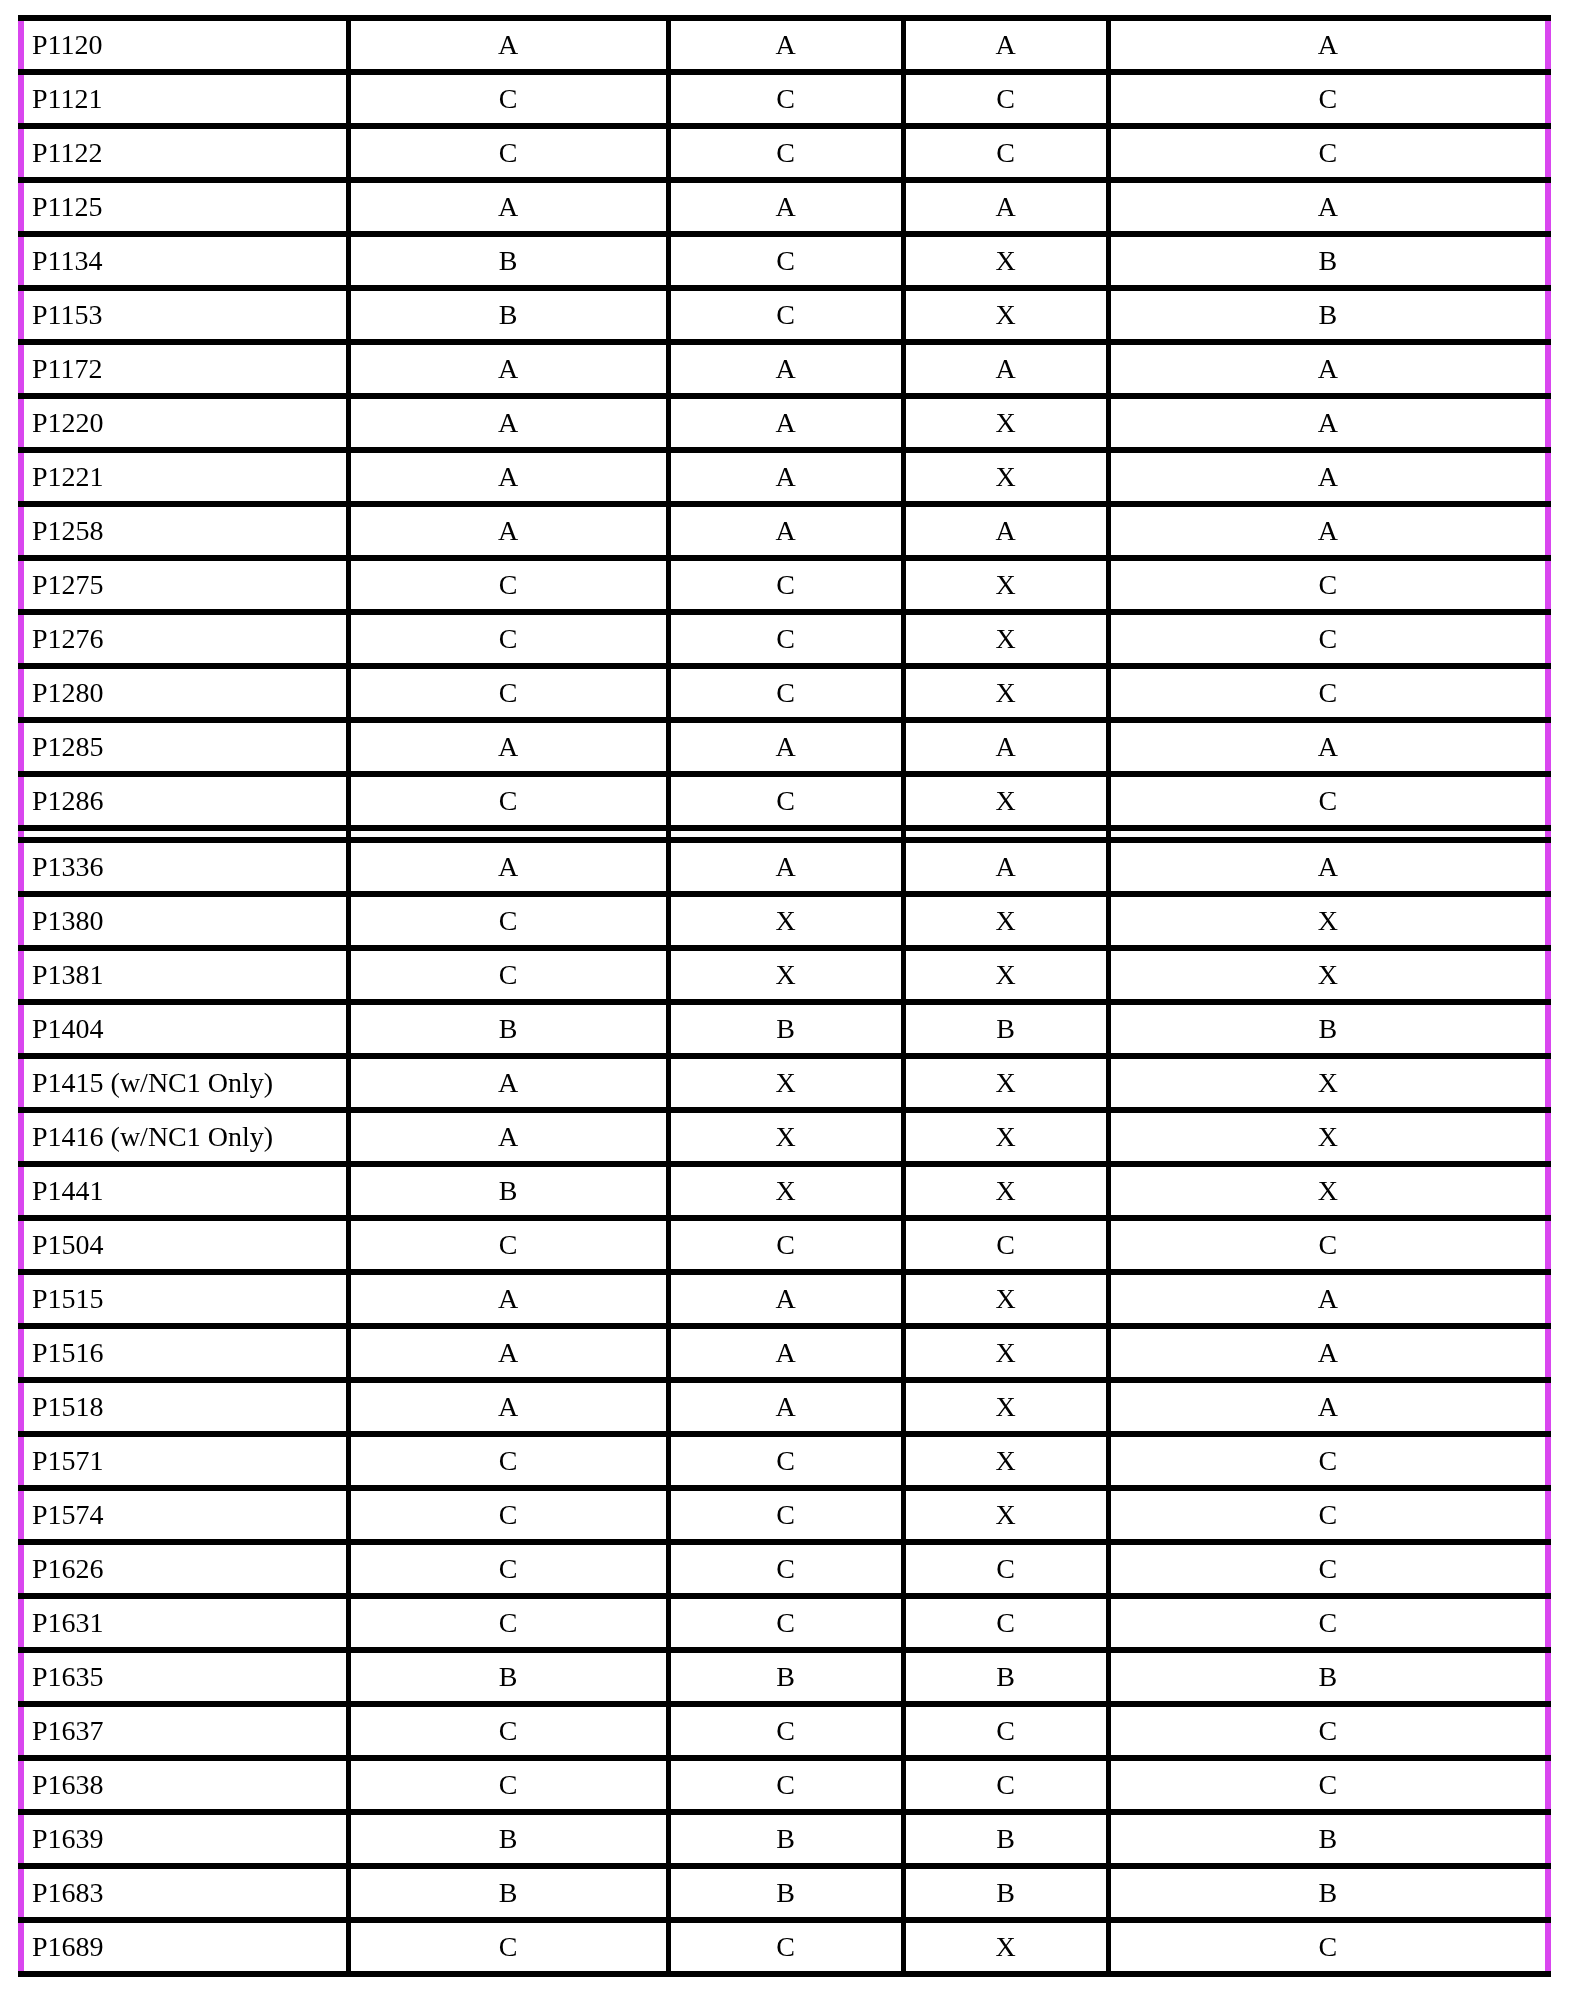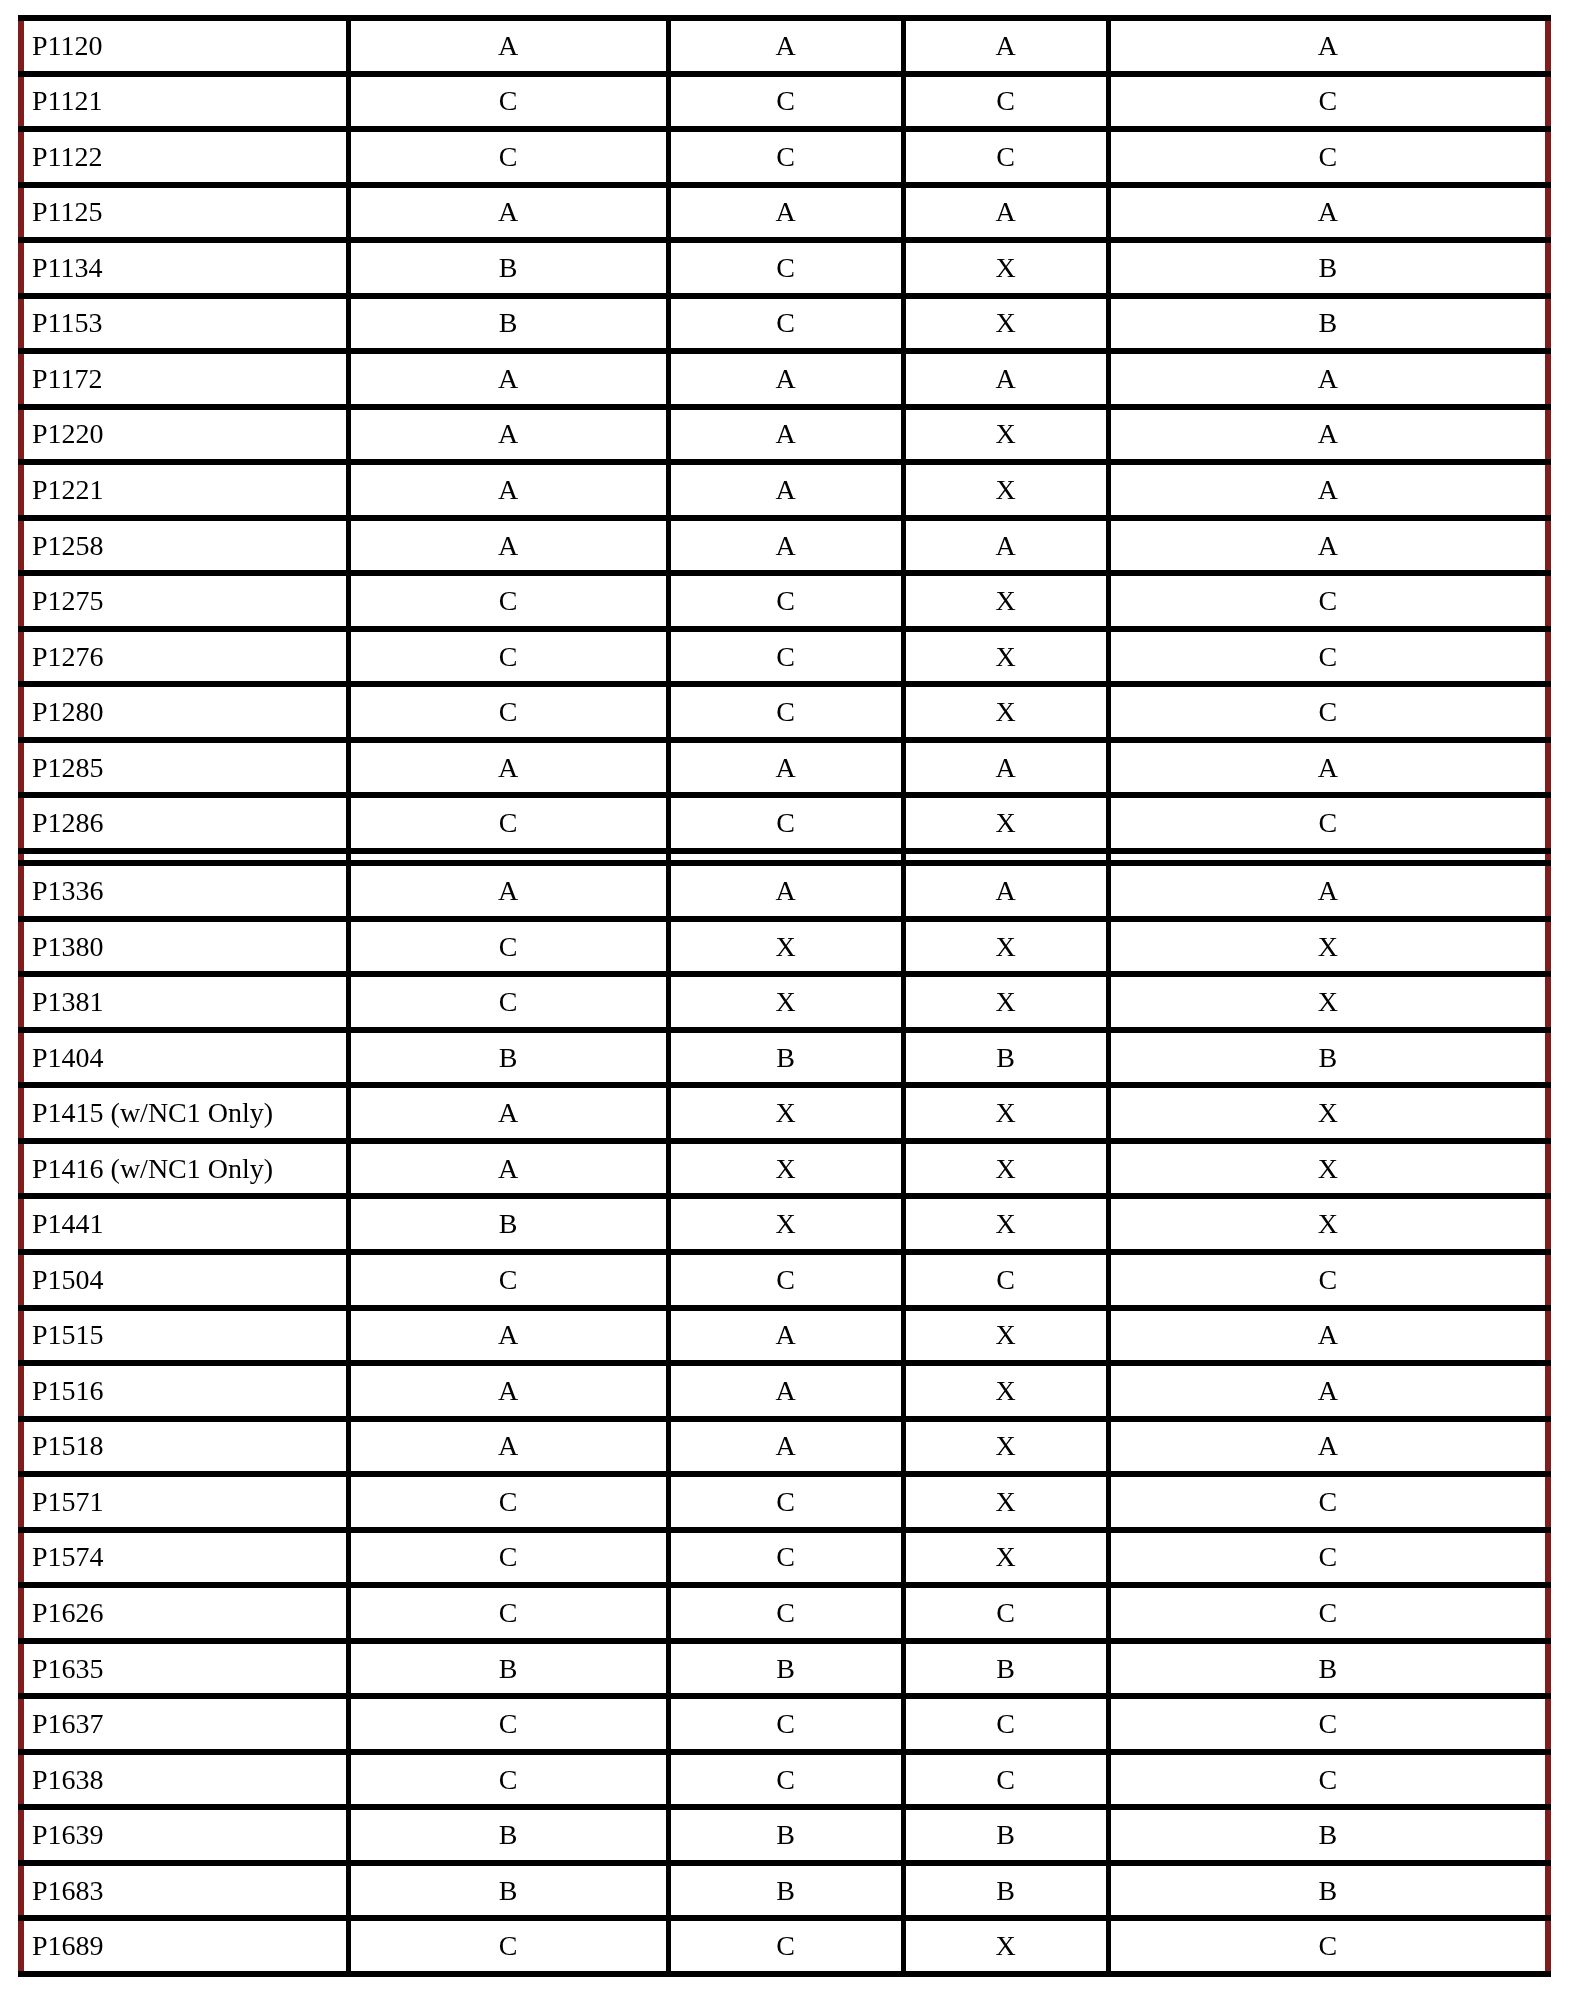--- a/index.html
+++ b/index.html
@@ -23,21 +23,21 @@
     background: #ffffff;
   }
   table.dtc-table {
     position: absolute;
     left: 18px;
     top: 15px;
     width: 1527px;
     height: 1962px;
     border-collapse: collapse;
     table-layout: fixed;
-    border: 6px solid #7f1d1d;
+    border: 6px solid #d946ef;
   }
   table.dtc-table td {
     border-top: 6px solid #000000;
     border-bottom: 6px solid #000000;
     border-left: 5px solid #000000;
     border-right: 5px solid #000000;
     font-size: 28px;
     line-height: 1;
     vertical-align: middle;
     background: #ffffff;
@@ -269,20 +269,27 @@
           <td class="val">C</td>
         </tr>
         <tr>
           <td class="code">P1626</td>
           <td class="val">C</td>
           <td class="val">C</td>
           <td class="val">C</td>
           <td class="val">C</td>
         </tr>
         <tr>
+          <td class="code">P1631</td>
+          <td class="val">C</td>
+          <td class="val">C</td>
+          <td class="val">C</td>
+          <td class="val">C</td>
+        </tr>
+        <tr>
           <td class="code">P1635</td>
           <td class="val">B</td>
           <td class="val">B</td>
           <td class="val">B</td>
           <td class="val">B</td>
         </tr>
         <tr>
           <td class="code">P1637</td>
           <td class="val">C</td>
           <td class="val">C</td>

